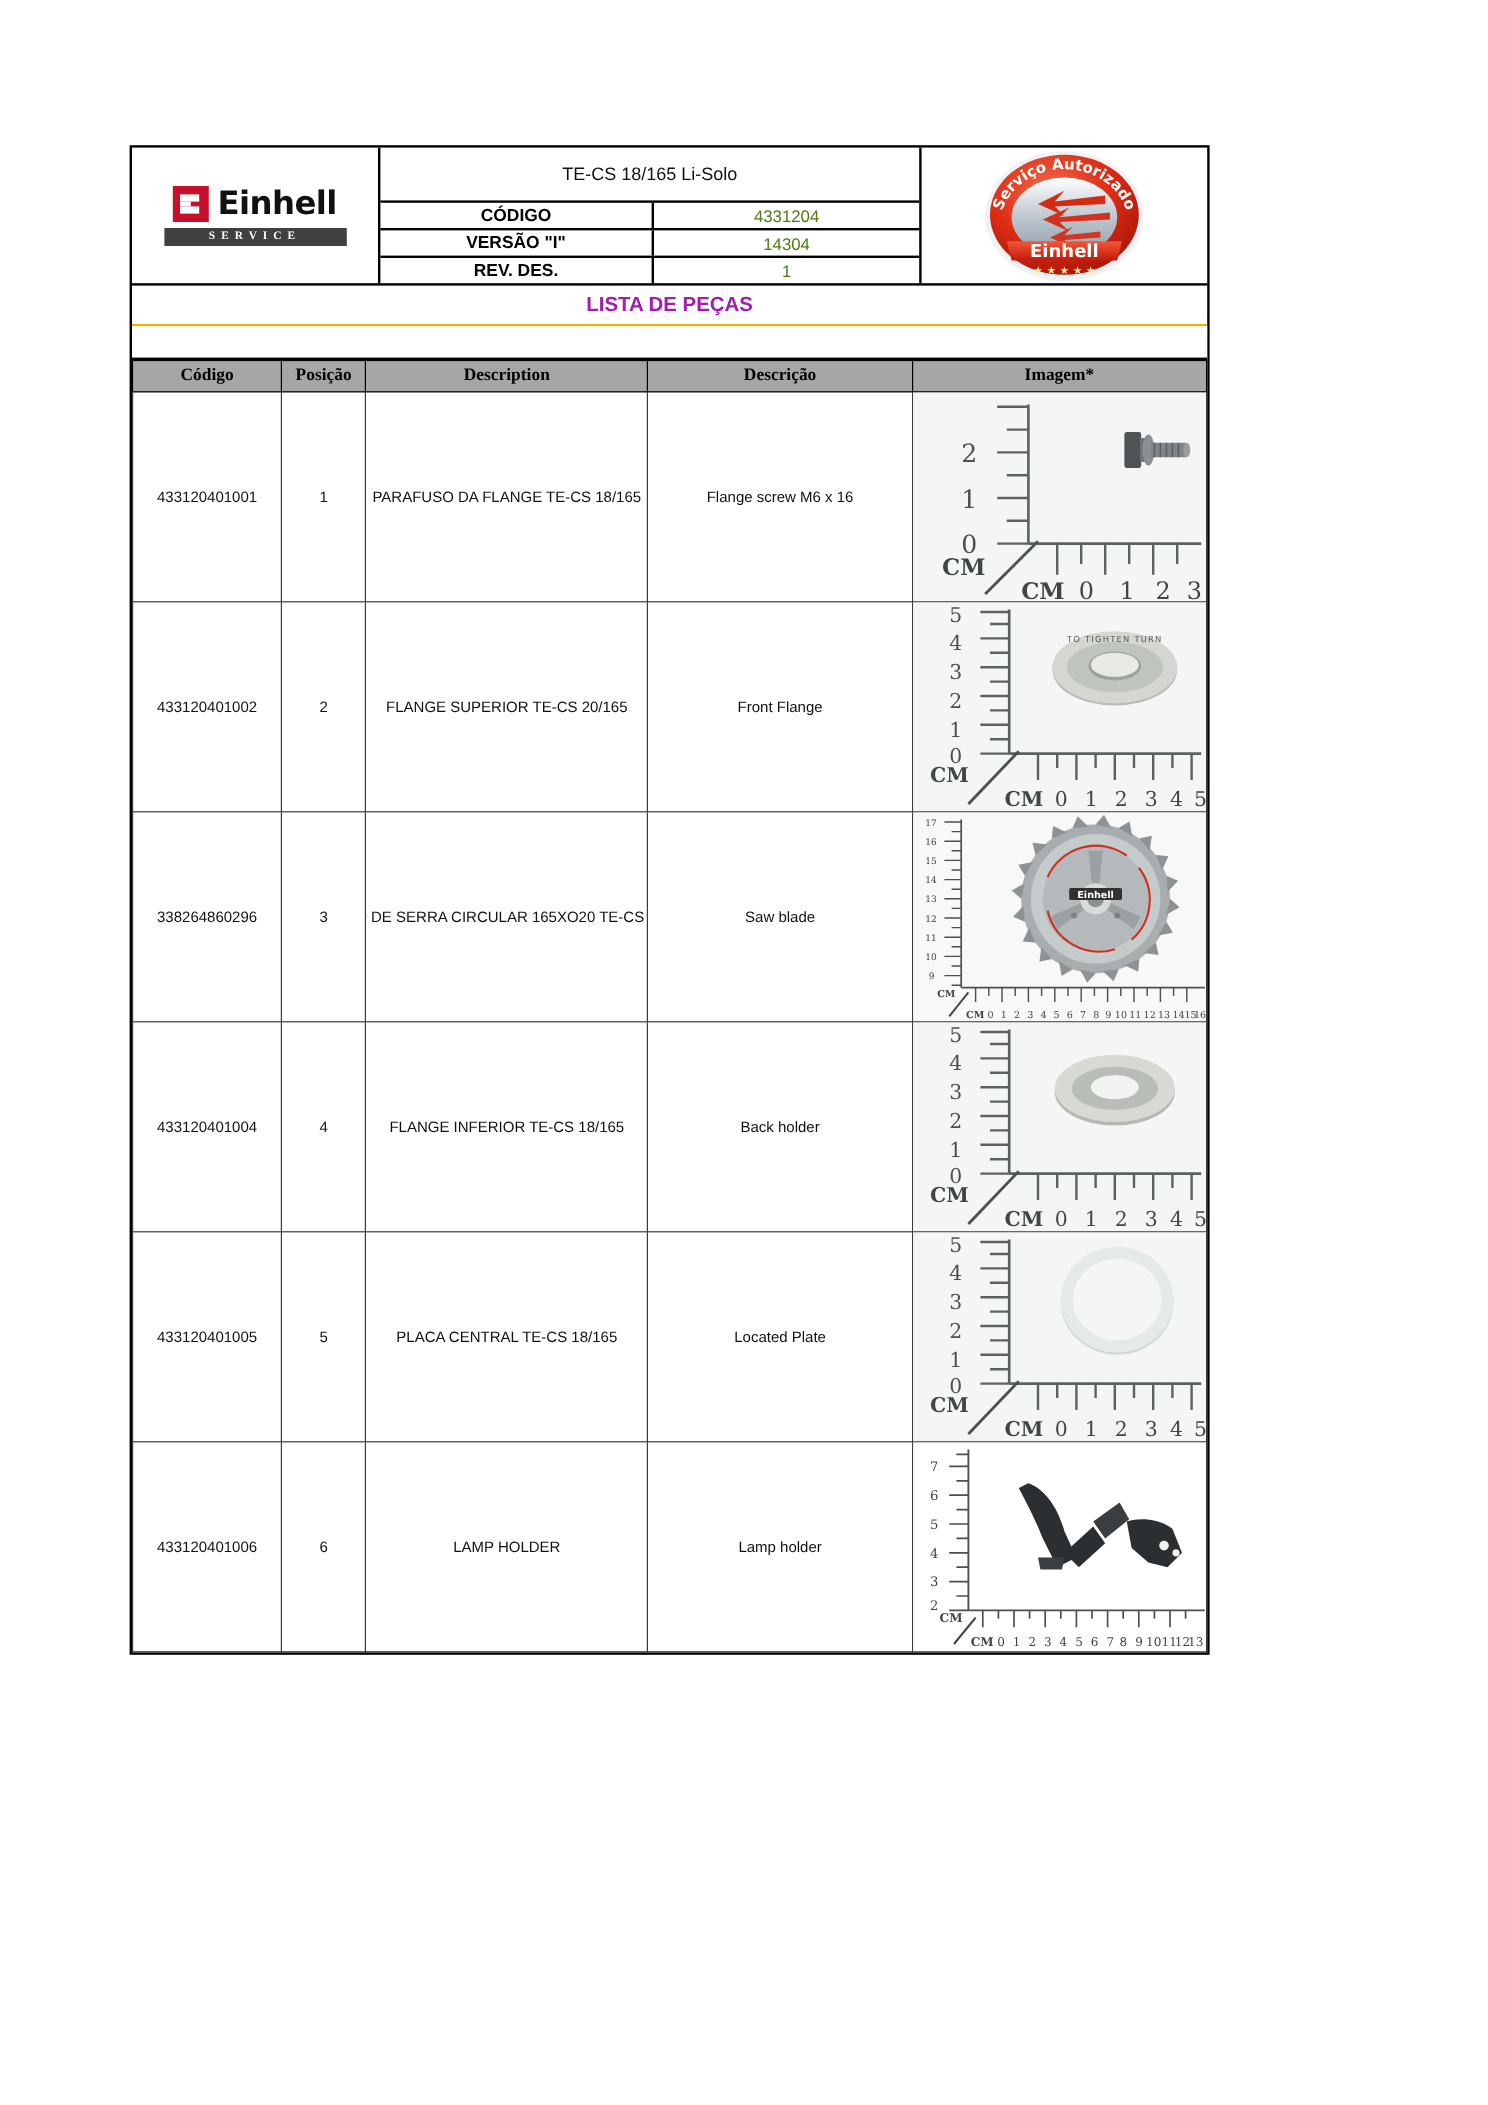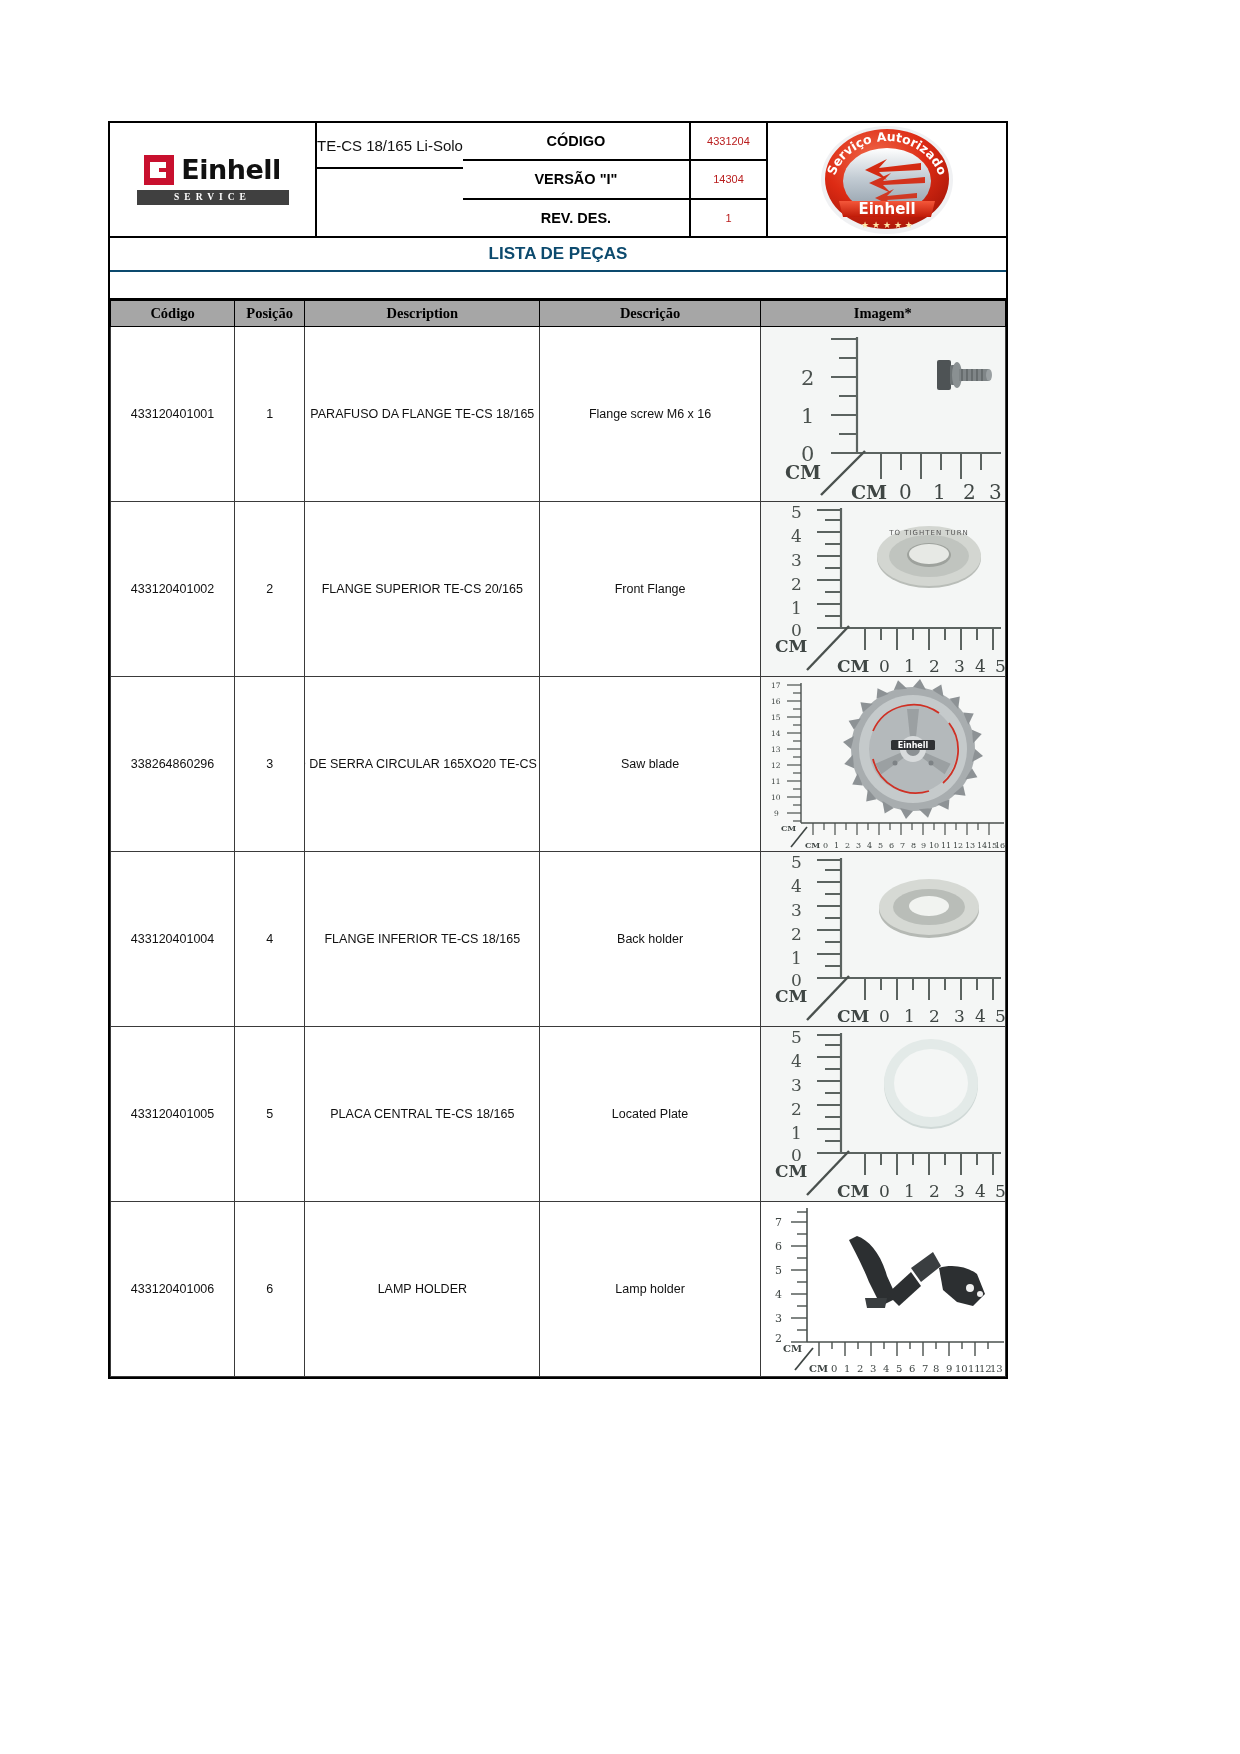--- a/index.html
+++ b/index.html
@@ -50,53 +50,53 @@
     font-family: "DejaVu Sans", sans-serif;
   }
   .logo-service {
     margin-top: 5px; width: 152px; height: 15px;
     background: #404040; color: #fff;
     font-size: 9.5px; font-weight: bold; letter-spacing: 5px;
     display: flex; align-items: center; justify-content: center;
     font-family: "Liberation Serif", serif;
   }
 
-  .hdr-mid { flex: 1; display: flex; flex-direction: row; }
+  .hdr-mid { flex: 1; display: flex; flex-direction: column; }
   .hdr-title {
     height: 46px; border-bottom: 2px solid #000;
     display: flex; align-items: center; justify-content: center;
     font-size: 15px; color: #111;
   }
   .hdr-rows { flex: 1; display: flex; flex-direction: column; }
   .hdr-r { flex: 1; display: flex; border-bottom: 2px solid #000; }
   .hdr-r:last-child { border-bottom: none; }
   .hdr-k {
     width: 228px; border-right: 2px solid #000;
     display: flex; align-items: center; justify-content: center;
     font-size: 14.5px; font-weight: bold; color: #000;
   }
   .hdr-v {
     flex: 1; display: flex; align-items: center; justify-content: center;
-    font-size: 11px; color: #b91c1c;
+    font-size: 14px; color: #4d7c0f;
   }
 
   .hdr-badge {
     width: 240px; border-left: 2px solid #000;
     display: flex; align-items: center; justify-content: center;
   }
 
   
   .badge { position: relative; width: 140px; height: 113px; }
   .badge svg { display: block; }
 
   
   .lista {
-    height: 34px; border-bottom: 2px solid #0c4a6e;
+    height: 34px; border-bottom: 2px solid #eab308;
     display: flex; align-items: center; justify-content: center;
-    font-size: 17px; font-weight: bold; color: #0c4a6e;
+    font-size: 17px; font-weight: bold; color: #a21caf;
   }
   .spacer { height: 28px; border-bottom: 2px solid #000; background: #fff; }
 
   
   table.parts { width: 100%; border-collapse: collapse; table-layout: fixed; }
   table.parts th {
     background: #a6a6a6; color: #000;
     font-size: 14.5px; font-weight: bold;
     height: 26px; padding: 0;
     border: 1px solid #000;

